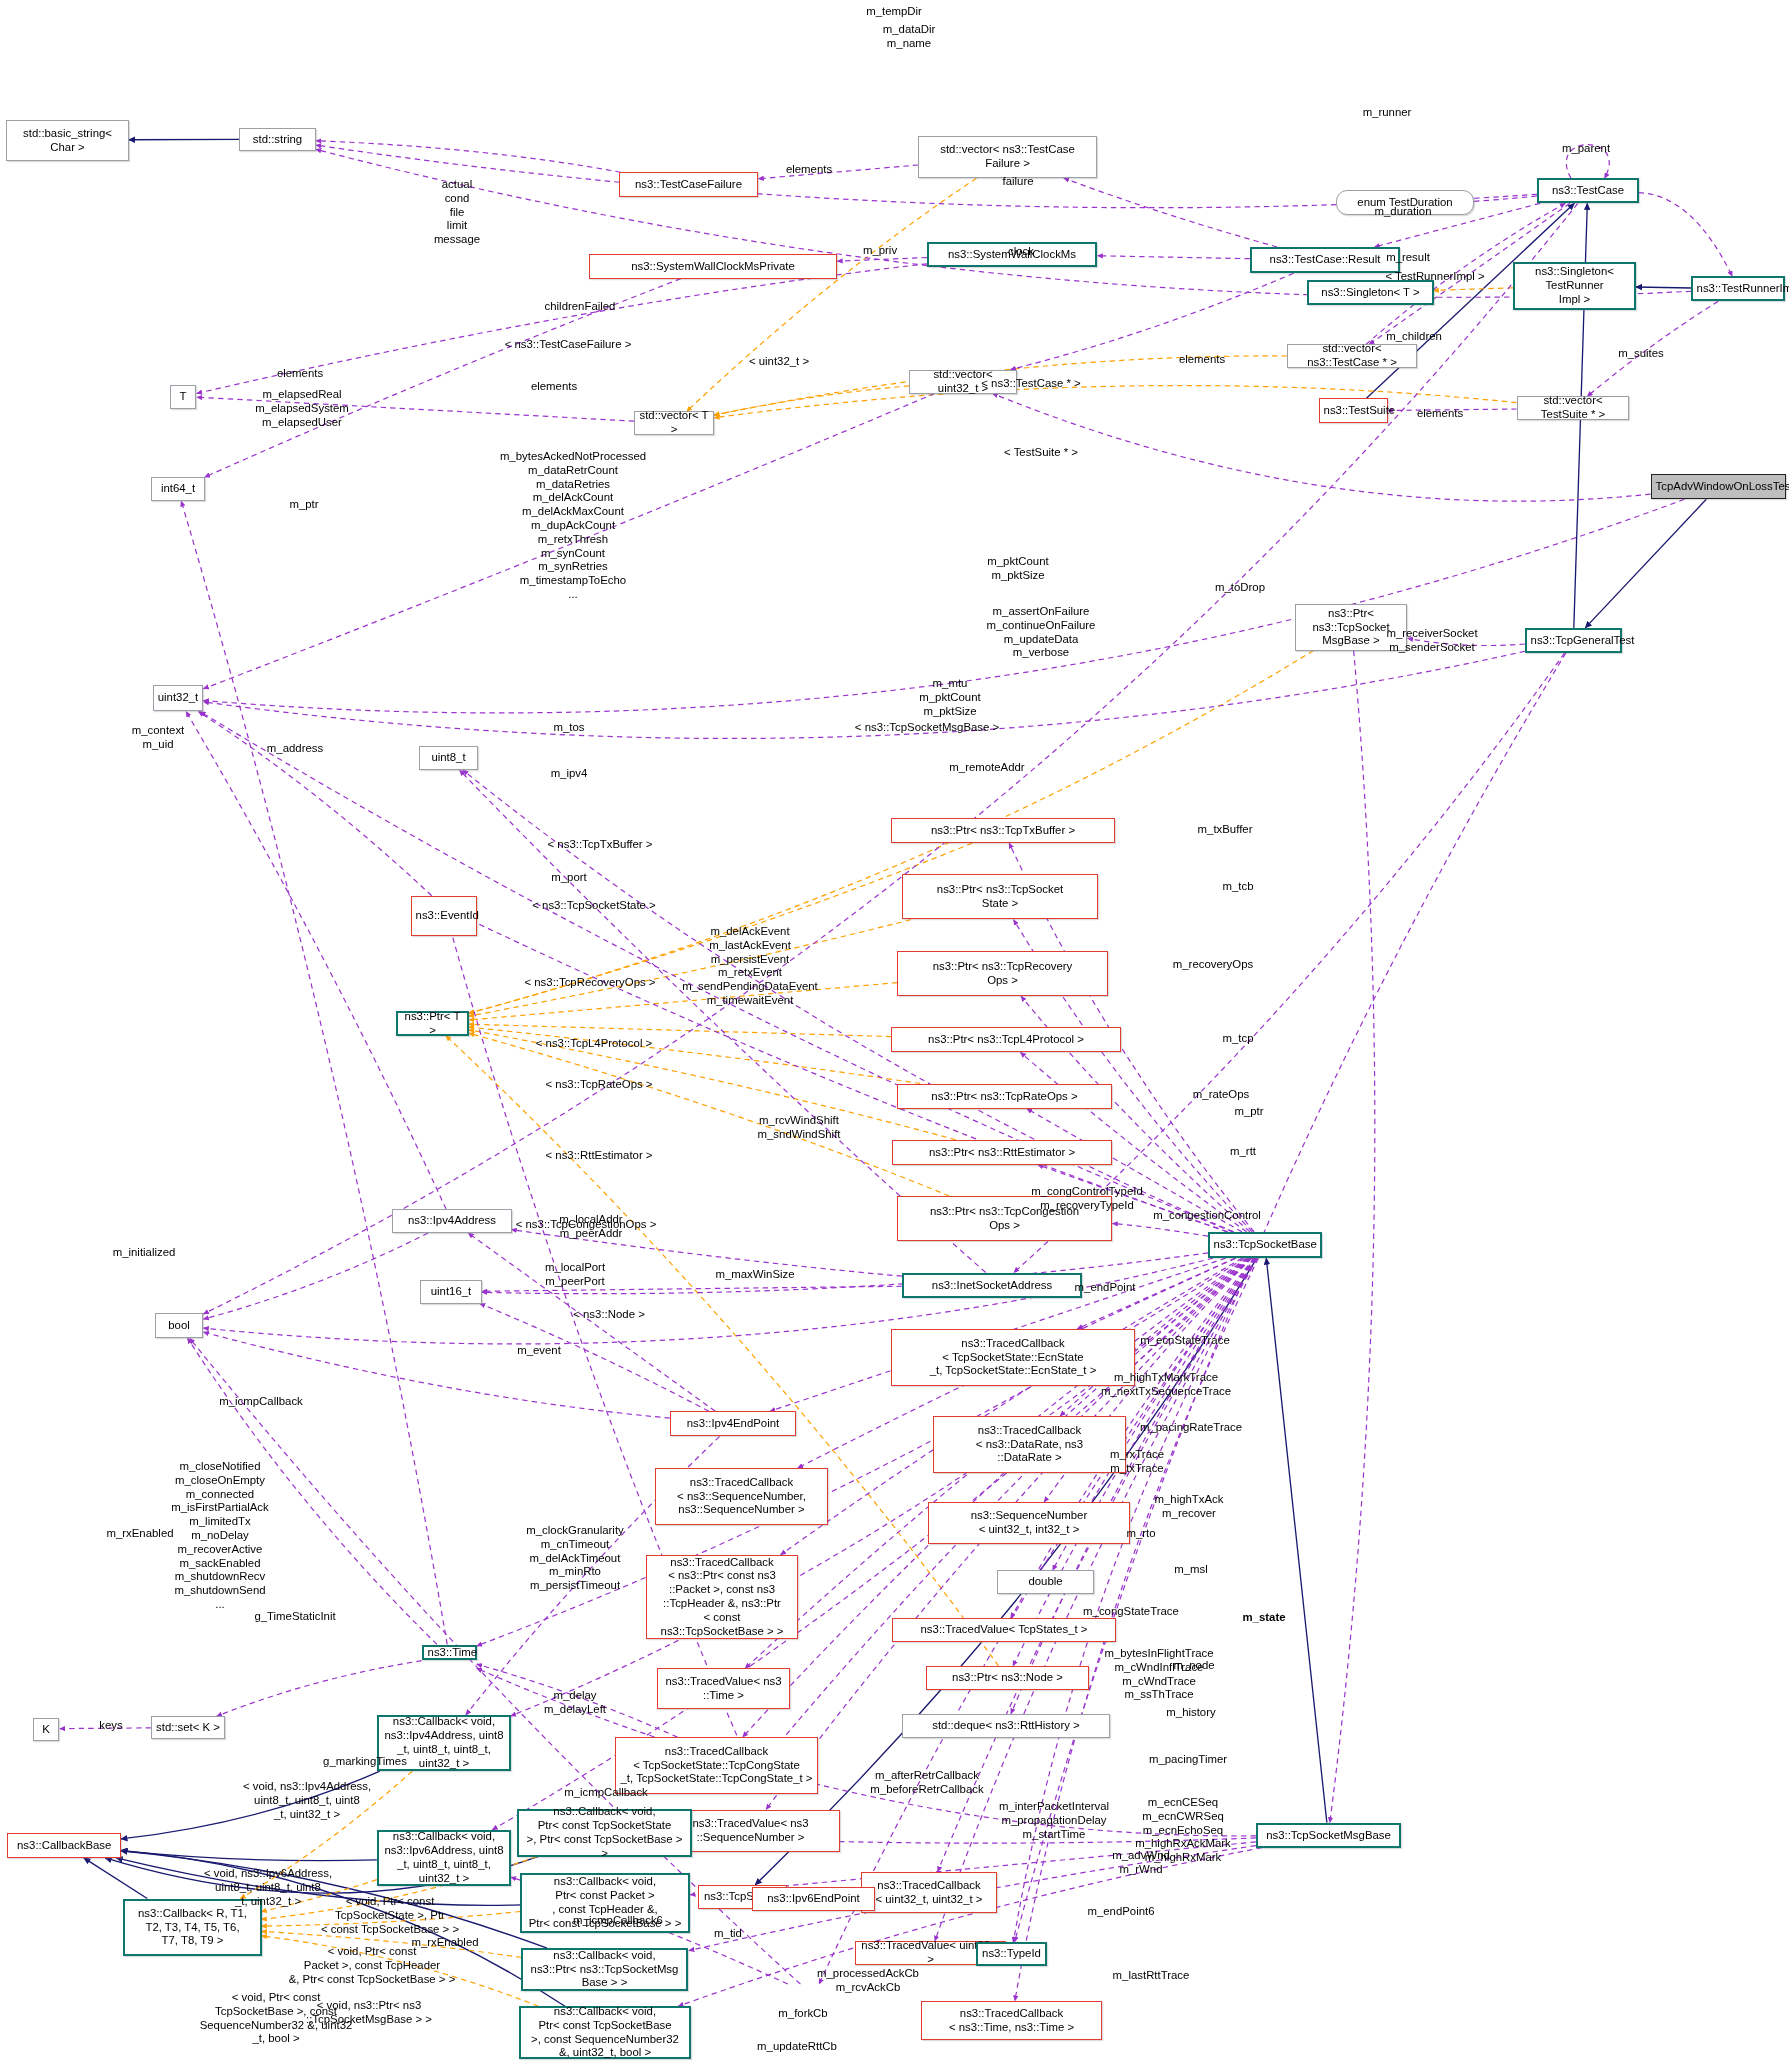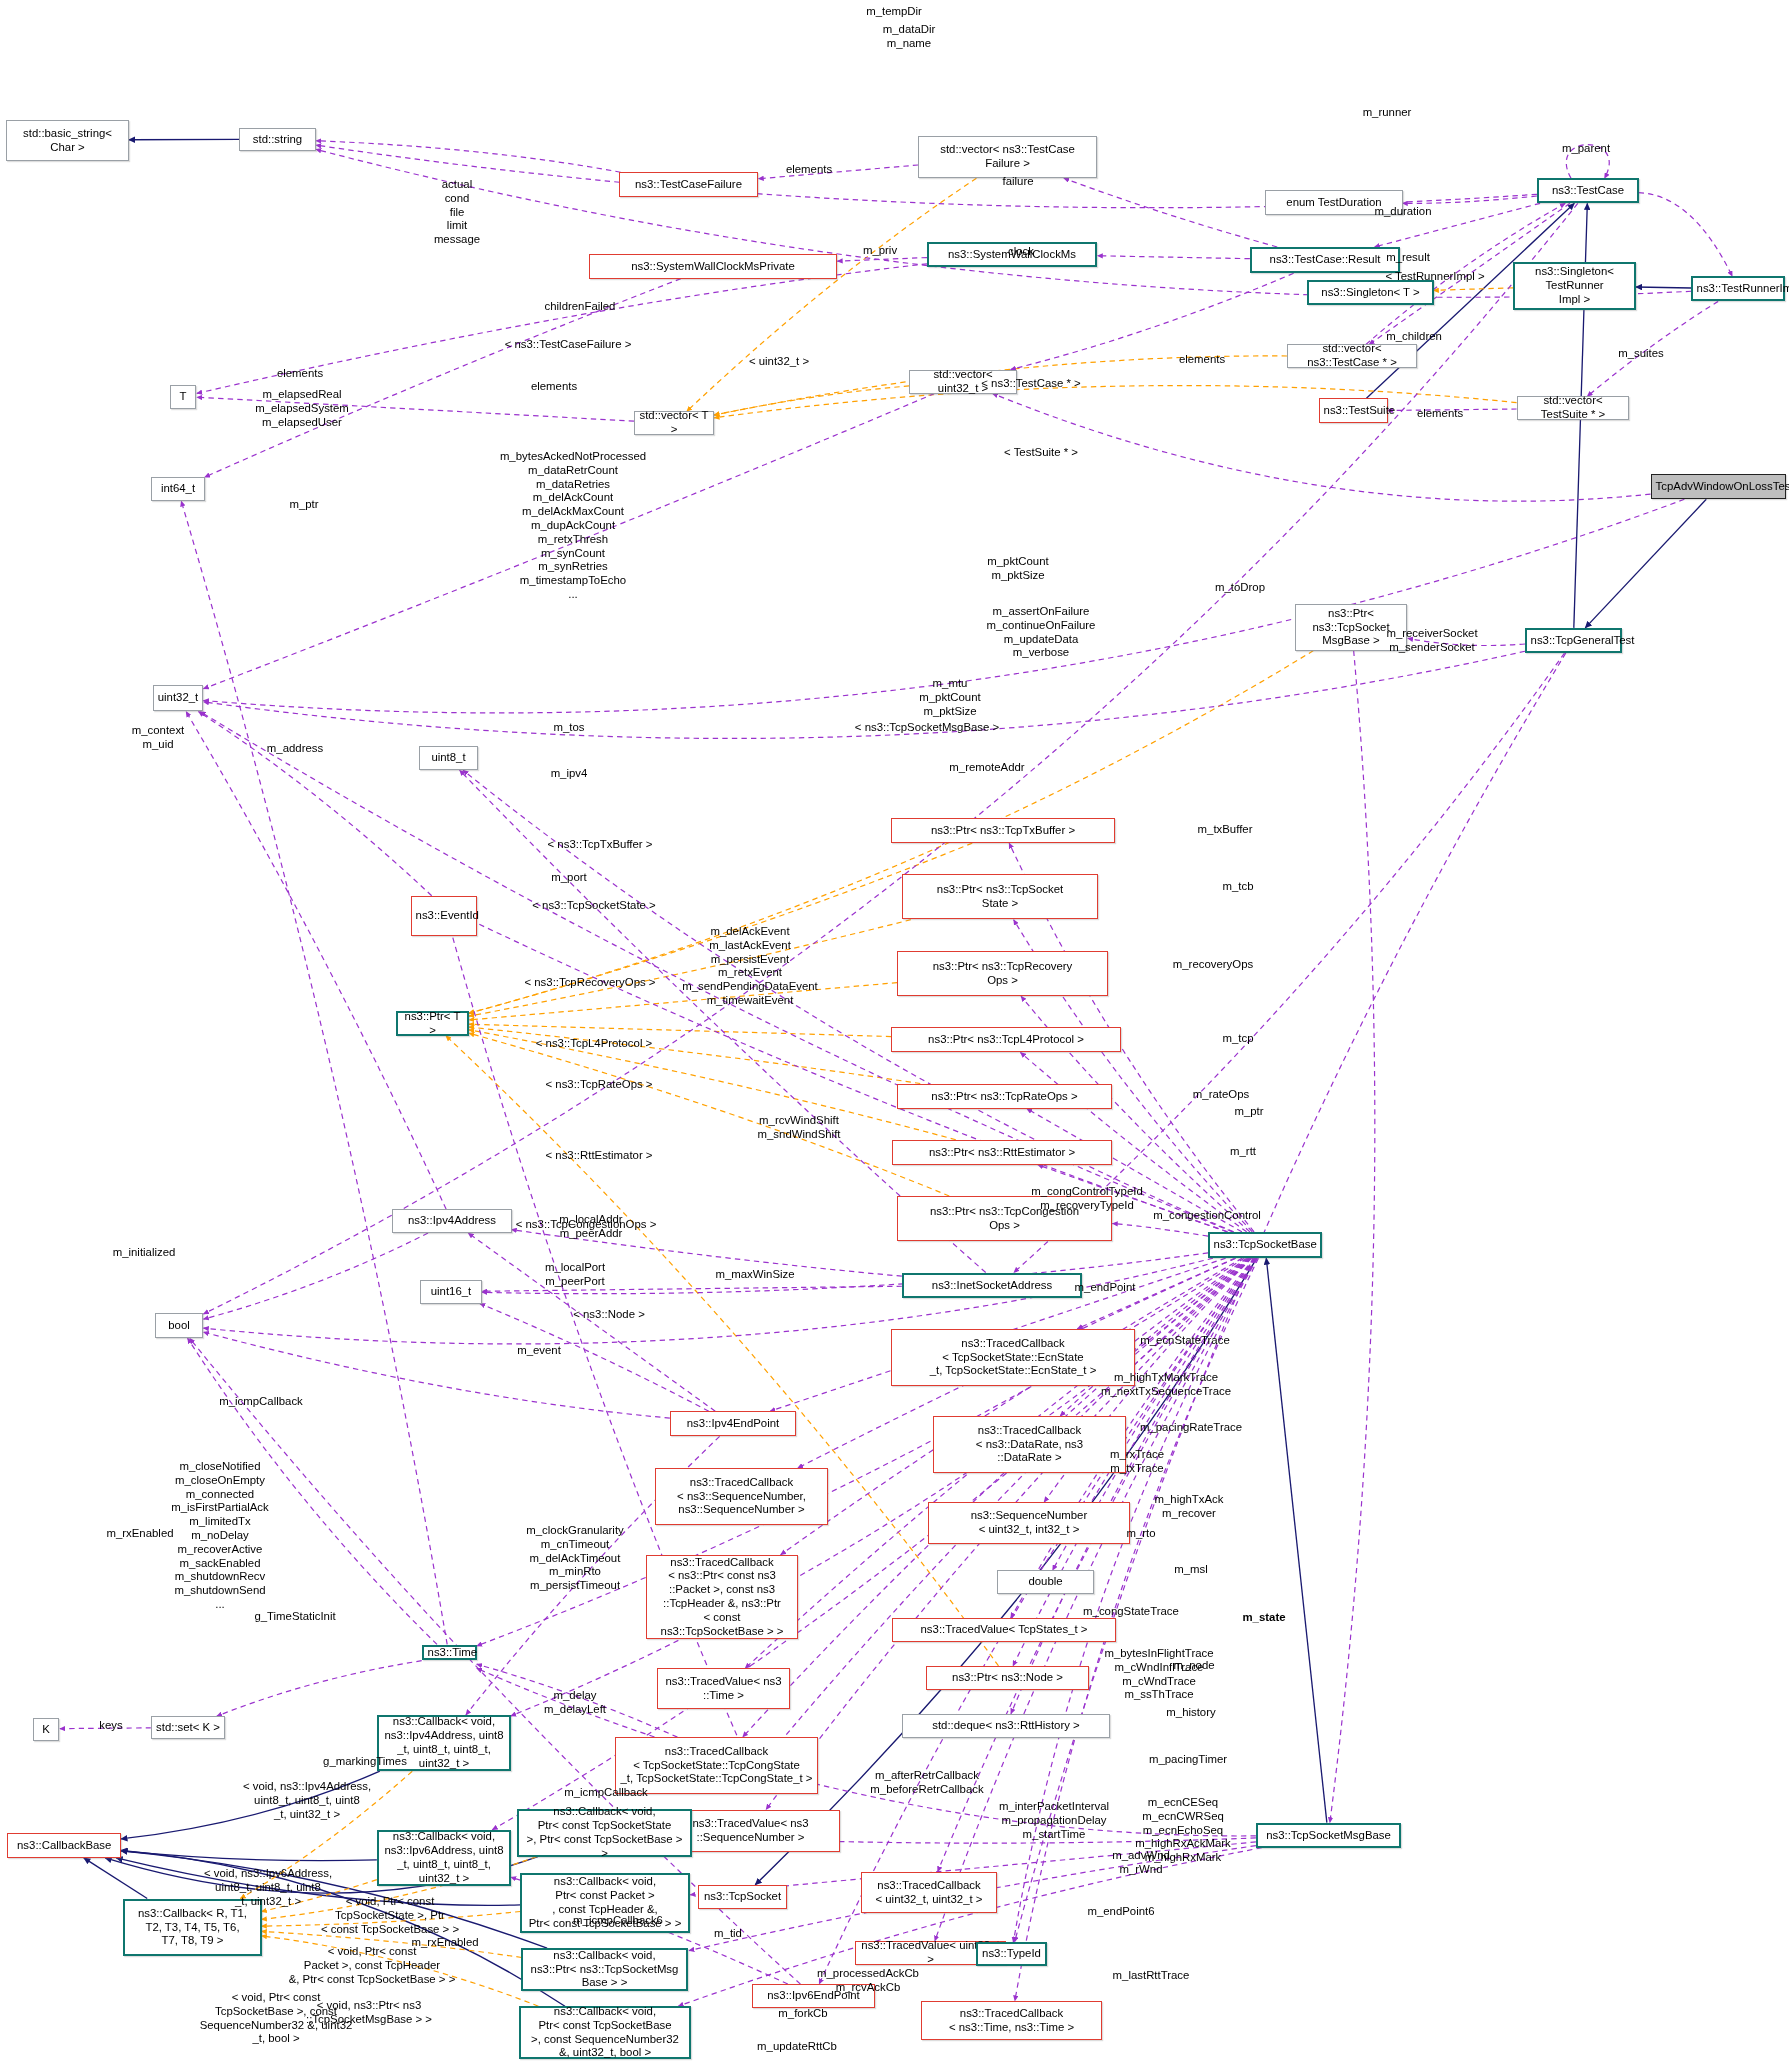--- a/index.html
+++ b/index.html
@@ -169,21 +169,21 @@
       <div class="node red" style="left: 589px; top: 254px; width: 248px; height: 25px;">
         <div>ns3::SystemWallClockMsPrivate</div>
       </div>
       <div class="node" style="left: 918px; top: 136px; width: 179px; height: 42px;">
         <div>std::vector&lt; ns3::TestCase</div>
         <div>Failure &gt;</div>
       </div>
       <div class="node bold" style="left: 927px; top: 242px; width: 170px; height: 25px;">
         <div>ns3::SystemWallClockMs</div>
       </div>
-      <div class="node" style="left: 1265px; top: 190px; width: 138px; height: 25px;">
+      <div class="node" style="left: 1336px; top: 190px; width: 138px; height: 25px; border-radius: 11px;">
         <div>enum TestDuration</div>
       </div>
       <div class="node bold" style="left: 1250px; top: 247px; width: 150px; height: 26px;">
         <div>ns3::TestCase::Result</div>
       </div>
       <div class="node bold" style="left: 1537px; top: 178px; width: 102px; height: 25px;">
         <div>ns3::TestCase</div>
       </div>
       <div class="node bold" style="left: 1307px; top: 280px; width: 127px; height: 25px;">
         <div>ns3::Singleton&lt; T &gt;</div>
@@ -346,21 +346,21 @@
       </div>
       <div class="node bold" style="left: 422px; top: 1645px; width: 55px; height: 15px;">
         <div>ns3::Time</div>
       </div>
       <div class="node" style="left: 33px; top: 1718px; width: 26px; height: 23px;">
         <div>K</div>
       </div>
       <div class="node" style="left: 151px; top: 1716px; width: 74px; height: 23px;">
         <div>std::set&lt; K &gt;</div>
       </div>
-      <div class="node red" style="left: 752px; top: 1984px; width: 123px; height: 24px;">
+      <div class="node red" style="left: 752px; top: 1887px; width: 123px; height: 24px;">
         <div>ns3::Ipv6EndPoint</div>
       </div>
       <div class="node red" style="left: 921px; top: 2001px; width: 181px; height: 39px;">
         <div>ns3::TracedCallback</div>
         <div>&lt; ns3::Time, ns3::Time &gt;</div>
       </div>
       <div class="node bold" style="left: 377px; top: 1715px; width: 134px; height: 56px;">
         <div>ns3::Callback&lt; void,</div>
         <div>ns3::Ipv4Address, uint8</div>
         <div>_t, uint8_t, uint8_t, uint32_t &gt;</div>

